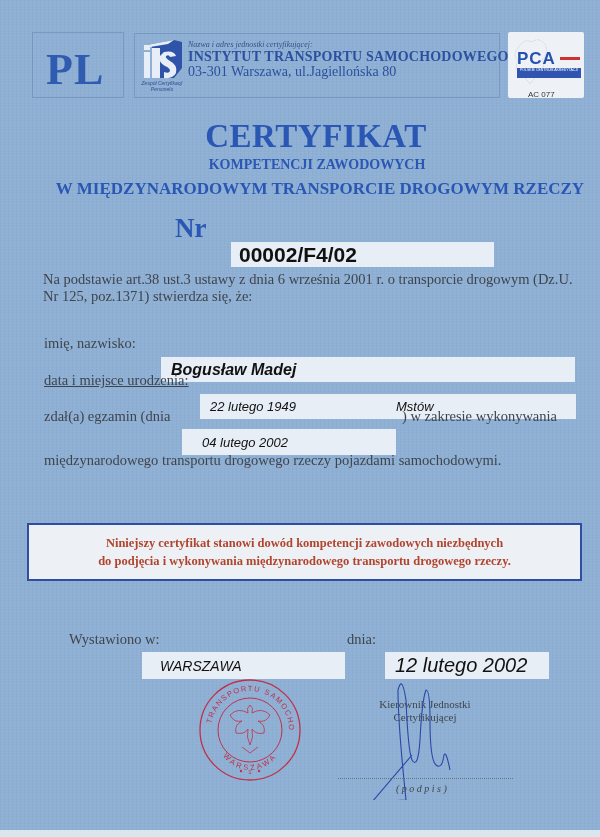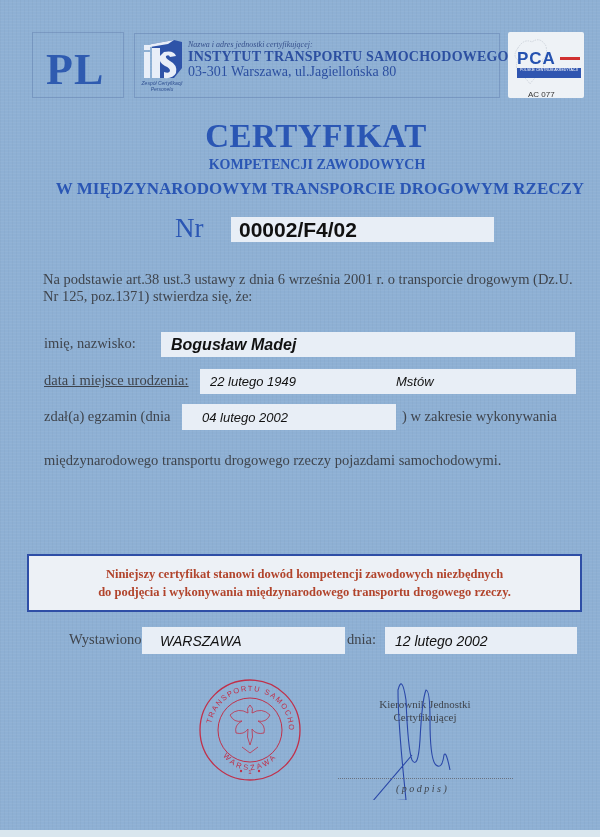--- a/index.html
+++ b/index.html
@@ -33,37 +33,37 @@
     .pca-band { position: absolute; left: 517px; top: 68px; width: 64px; height: 10px; background: #2f55b0; color: #fff; font-family: "Liberation Sans", sans-serif; font-size: 3.5px; line-height: 5px; text-align: center; }
     .pca-code { position: absolute; left: 528px; top: 90px; font-family: "Liberation Sans", sans-serif; font-size: 8px; color: #333; }
     .pca-eagle { position: absolute; left: 510px; top: 34px; width: 40px; height: 52px; }
 
     
     .title { position: absolute; left: 0; width: 600px; text-align: center; color: #2a56b4; font-weight: bold; }
     .t1 { top: 118px; font-size: 33px; letter-spacing: 0.5px; margin-left: 16px; }
     .t2 { top: 157px; font-size: 14px; padding-left: 34px; }
     .t3 { top: 179px; left: 40px; width: 560px; font-size: 17px; }
 
-    .nr-label { position: absolute; left: 175px; top: 213px; font-weight: normal; font-size: 27px; color: #2a56b4; }
-    .field { position: absolute; background: #e8eef6; font-family: "Liberation Sans", sans-serif; font-style: italic; color: #111; padding-left: 10px; display: flex; align-items: center; }
+    .nr-label { position: absolute; left: 175px; top: 213px; font-weight: bold; font-size: 27px; color: #2a56b4; }
+    .field { position: absolute; background: #e8eef6; font-family: "Liberation Sans", sans-serif; font-style: italic; color: #111; padding-left: 10px; display: flex; align-items: center; margin-top: 25px; }
     .nr-field { left: 231px; top: 217px; width: 263px; height: 25px; font-style: normal; font-weight: bold; font-size: 21px; padding-left: 8px; }
 
     .para { position: absolute; left: 43px; top: 271px; width: 545px; font-size: 14.5px; line-height: 17px; color: #3f444c; }
     .lbl { position: absolute; font-size: 14.5px; color: #3f444c; white-space: nowrap; }
 
     .name-field { left: 161px; top: 332px; width: 414px; height: 25px; font-weight: bold; font-size: 16px; }
     .birth-field { left: 200px; top: 369px; width: 376px; height: 25px; font-size: 13px; }
     .birth-place { position: absolute; left: 196px; }
     .exam-field { left: 182px; top: 404px; width: 214px; height: 26px; font-size: 13px; padding-left: 20px; }
 
-    .notice { position: absolute; left: 27px; top: 554px; width: 555px; height: 58px; background: #edf1f6; border: 2px solid #2e4ea6; display: flex; flex-direction: column; align-items: center; justify-content: center; }
+    .notice { position: absolute; left: 27px; top: 523px; width: 555px; height: 58px; background: #edf1f6; border: 2px solid #2e4ea6; display: flex; flex-direction: column; align-items: center; justify-content: center; }
     .notice span { font-weight: bold; font-size: 12.5px; color: #b1442c; line-height: 18px; white-space: nowrap; }
 
     .issued-field { left: 142px; top: 627px; width: 203px; height: 27px; font-size: 14px; padding-left: 18px; }
-    .date-field { left: 385px; top: 627px; width: 192px; height: 27px; font-size: 14px; }
+    .date-field { left: 385px; top: 627px; width: 164px; height: 27px; font-size: 20px; }
 
     .stamp { position: absolute; left: 195px; top: 675px; width: 110px; height: 110px; }
     .signer { position: absolute; left: 360px; top: 698px; width: 130px; text-align: center; font-size: 11px; line-height: 13px; color: #3f444c; }
     .sig-line { position: absolute; left: 338px; top: 778px; width: 175px; border-top: 1px dotted #6a7280; }
     .podpis { position: absolute; left: 396px; top: 783px; font-style: italic; font-size: 10px; letter-spacing: 2.5px; color: #3f444c; }
     .signature { position: absolute; left: 368px; top: 680px; width: 90px; height: 120px; }
   </style>
 </head>
 <body>
 

